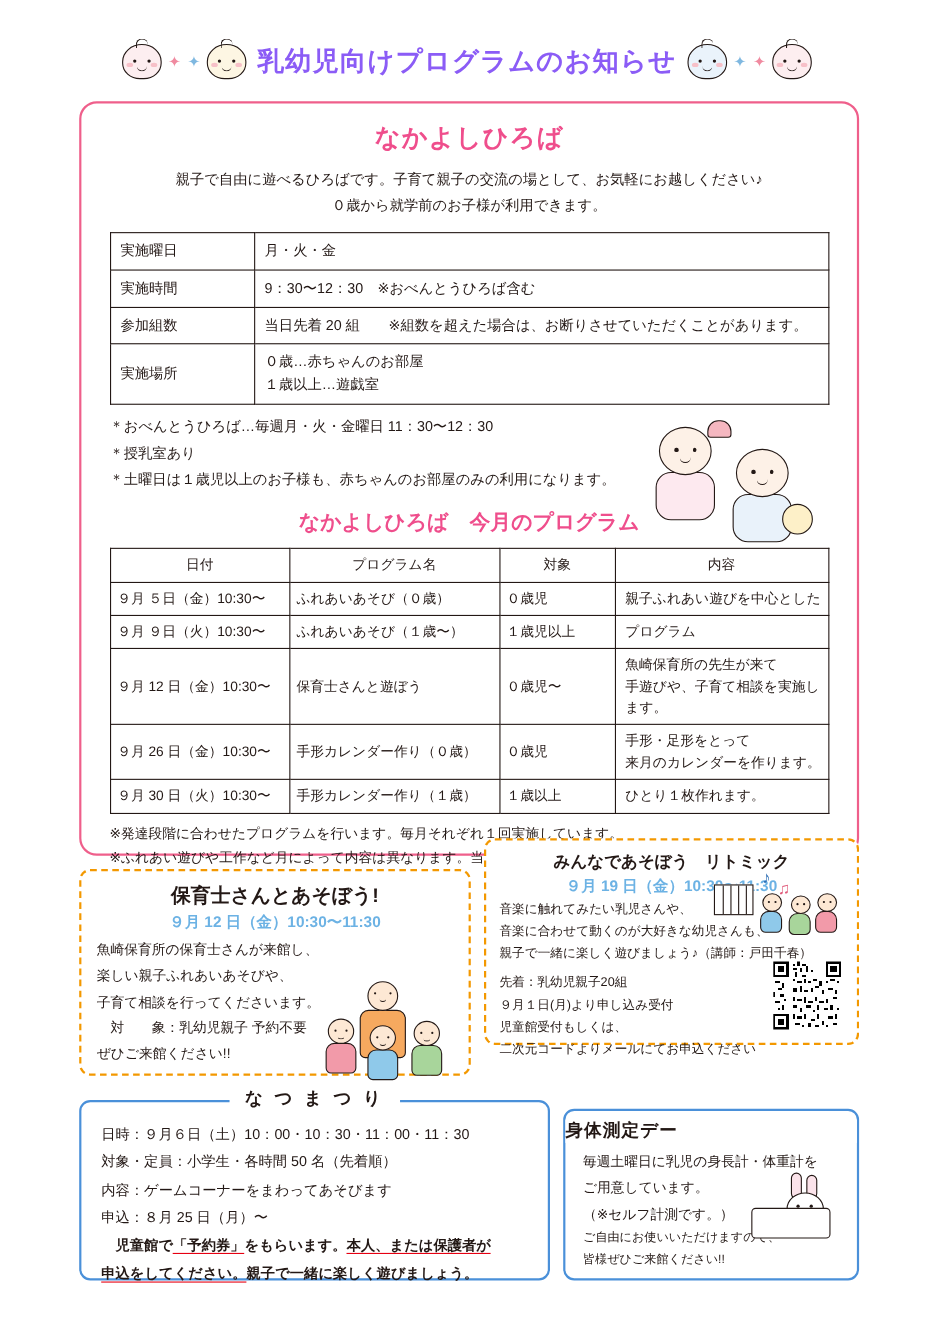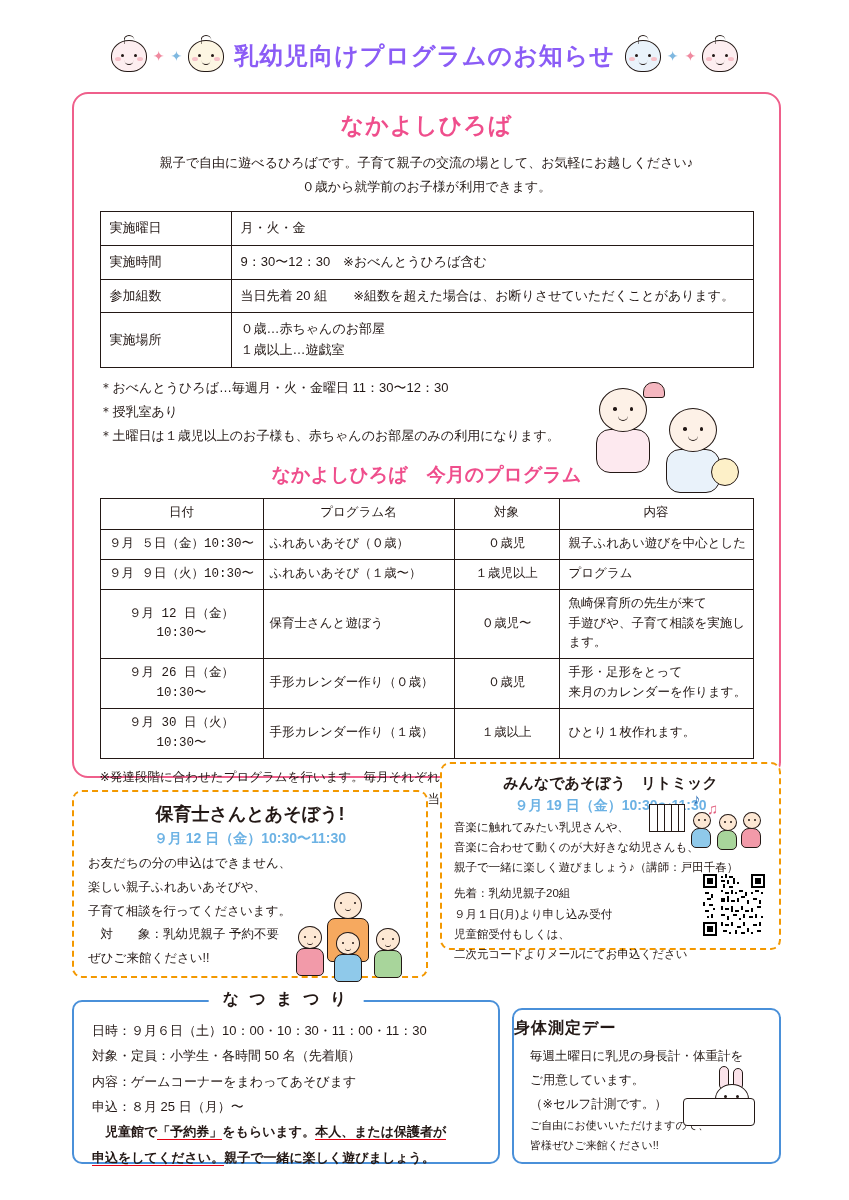--- a/index.html
+++ b/index.html
@@ -73,27 +73,27 @@
   .info-table td.label{width:112px;}
   .notes{
     width:654px;margin:8px auto 0 auto;font-size:13px;line-height:1.85;
   }
 
   .t2{
     text-align:center;color:#ef4e8c;font-size:19px;font-weight:bold;margin-top:14px;
   }
 
   .prog-table{
-    margin:10px auto 0 auto;width:654px;font-size:12.5px;font-family:Liberation Mono, monospace;
+    margin:10px auto 0 auto;width:654px;font-size:12.5px;
   }
   .prog-table th,.prog-table td{
     border:1px solid #231815;padding:5px 6px;line-height:1.55;
   }
   .prog-table th{font-weight:normal;text-align:center;}
-  .prog-table td.c{text-align:center;}
+  .prog-table td.c{text-align:left;}
   .prog-table td.desc{padding-left:9px;}
   .foot-note{
     width:654px;margin:7px auto 0 auto;font-size:12.5px;line-height:1.8;
   }
 
   
   .baby-ill{position:absolute;right:18px;top:288px;width:170px;height:120px;}
   .baby{position:absolute;}
   .baby .head{width:46px;height:42px;border:1.6px solid #231815;border-radius:50%;
     background:#fdf1e7;position:relative;}
@@ -311,21 +311,21 @@
     <div class="foot-note">
       <div>※発達段階に合わせたプログラムを行います。毎月それぞれ１回実施しています。</div>
       <div>※ふれあい遊びや工作など月によって内容は異なります。当日来館順・先着20組参加できます</div>
     </div>
   </div>
 
   <div class="orange-box ob-left">
     <div class="ob-title">保育士さんとあそぼう!</div>
     <div class="ob-date">９月 12 日（金）10:30〜11:30</div>
     <div class="ob-body">
-      <div>お友だちの分の申込はできません、</div>
+      <div>魚崎保育所の保育士さんが来館し、</div>
       <div>楽しい親子ふれあいあそびや、</div>
       <div>子育て相談を行ってくださいます。</div>
       <div>　対　　象：乳幼児親子  予約不要</div>
       <div>ぜひご来館ください!!</div>
     </div>
     <div class="ill" style="right:8px;bottom:6px;width:130px;height:86px;">
       <div class="kid" style="left:46px;top:8px;">
         <div class="h" style="width:26px;height:25px;">
             <span class="ey l"></span>
             <span class="ey r"></span>

